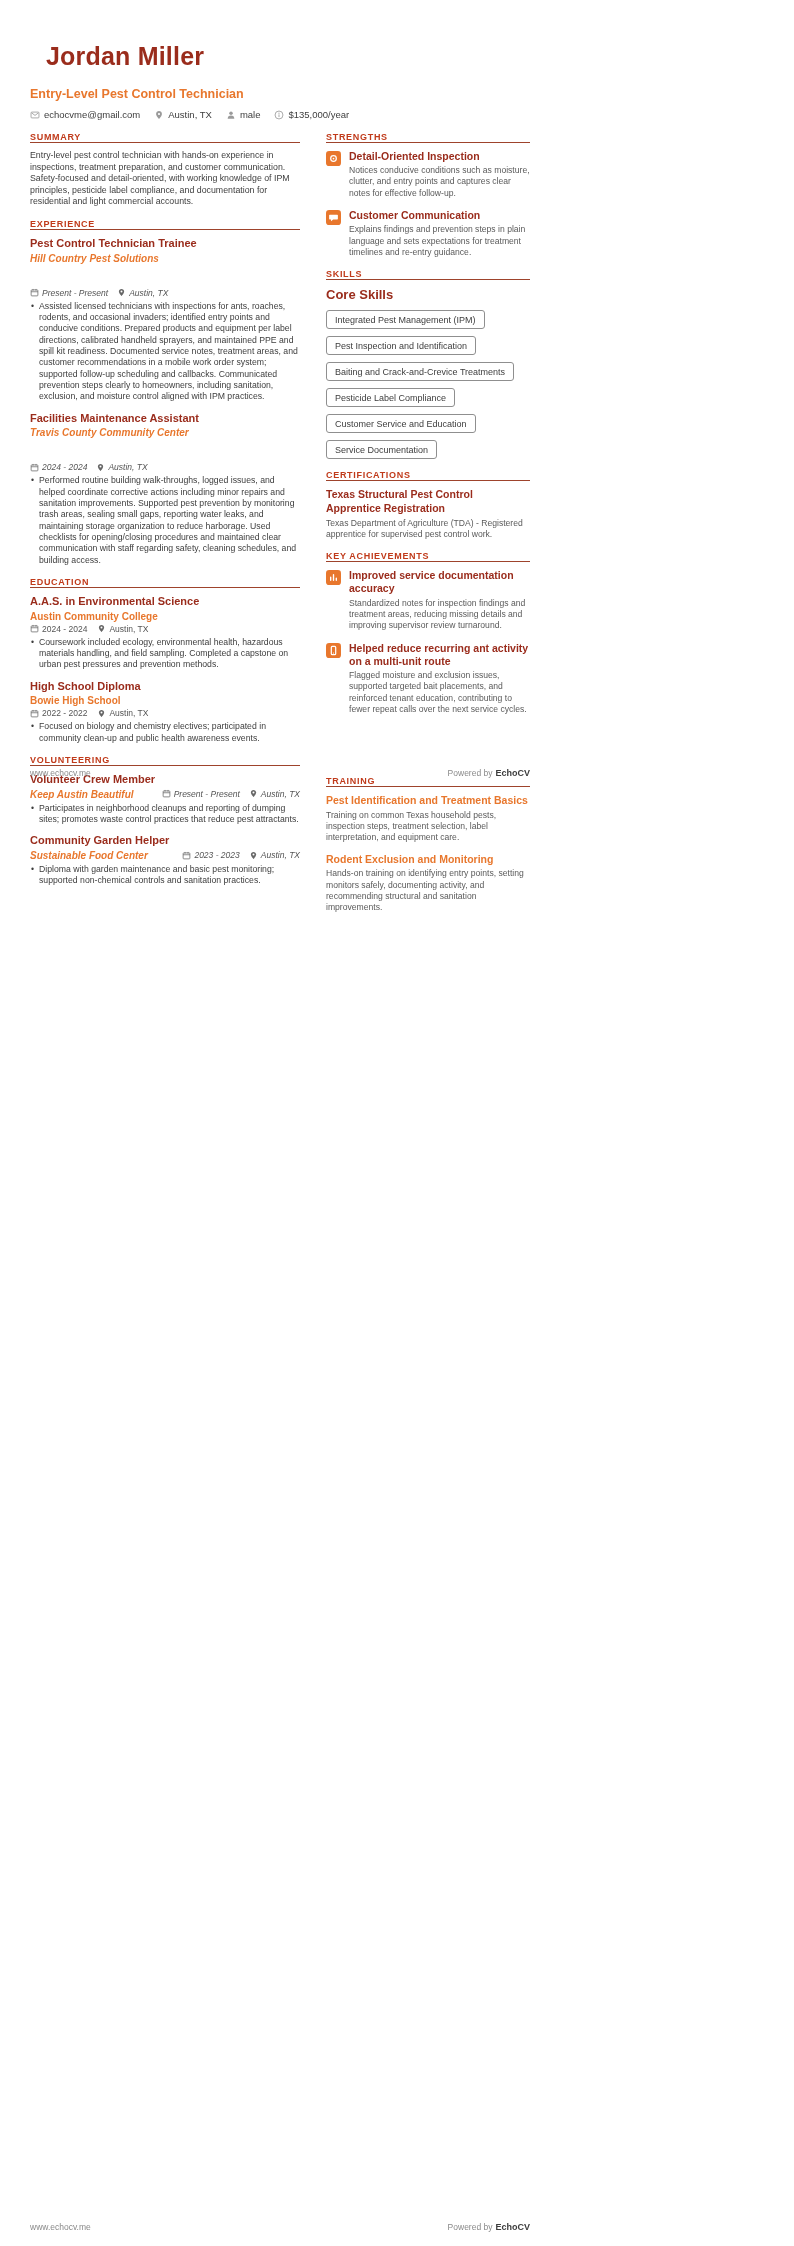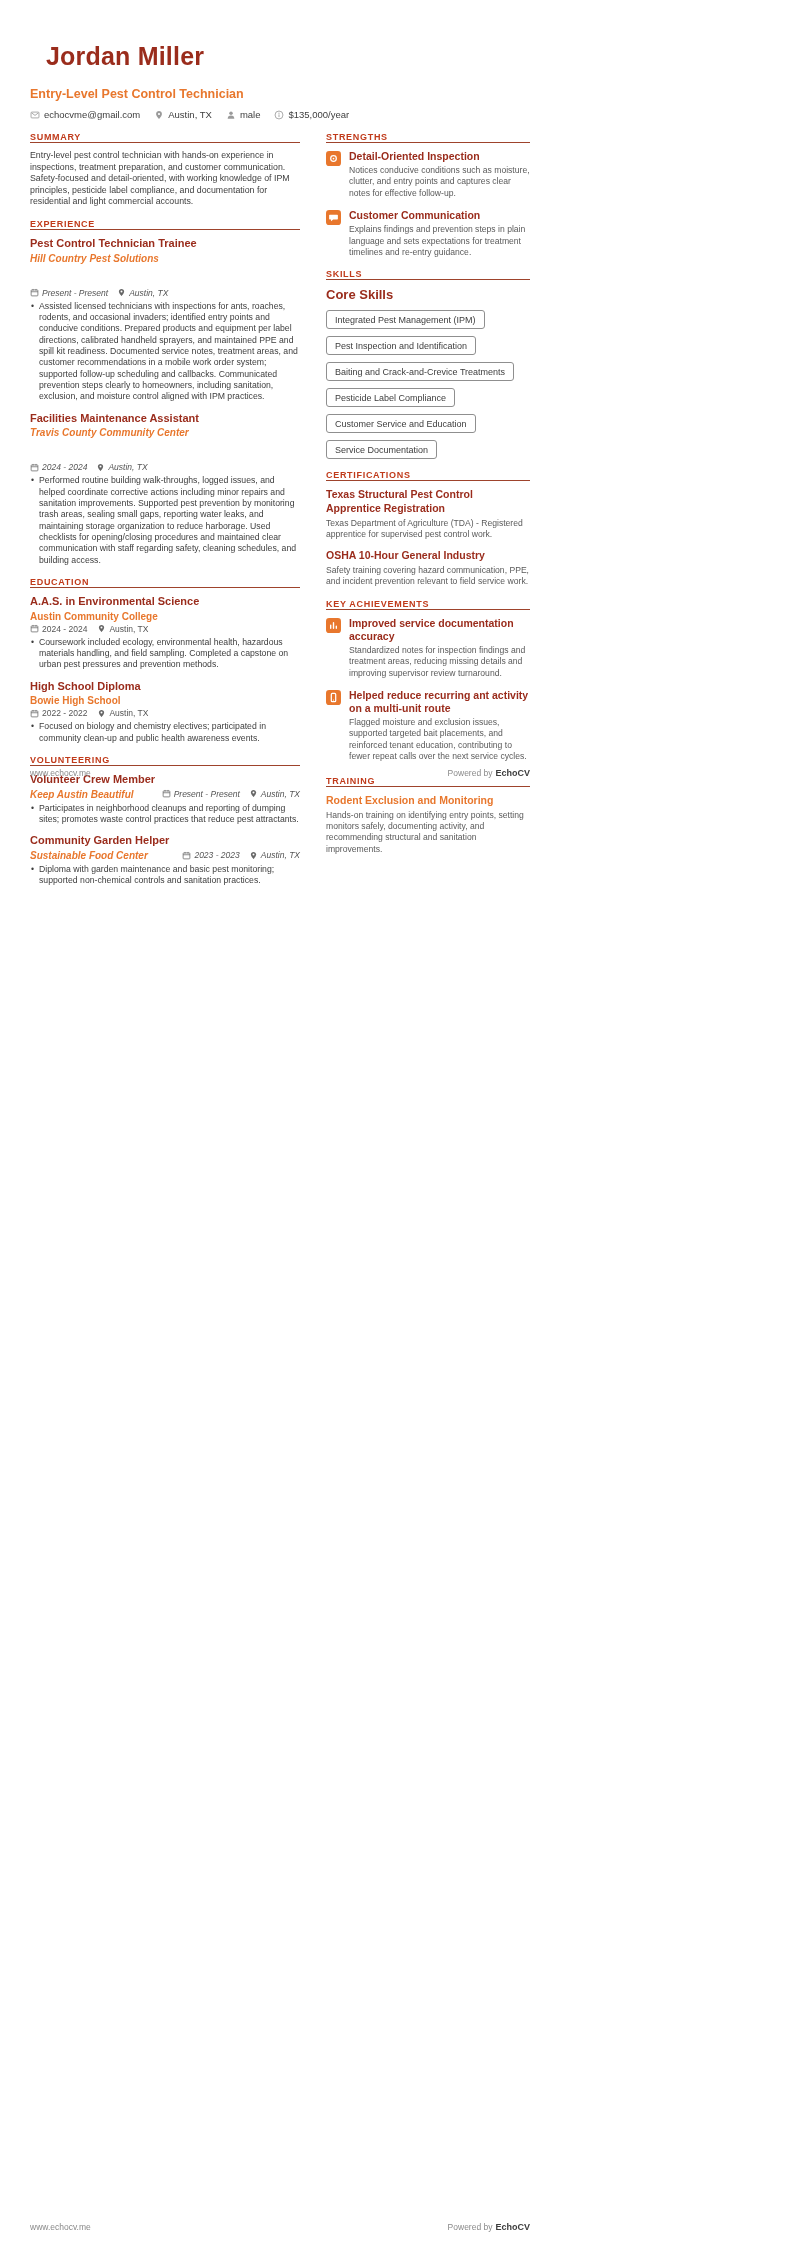--- a/index.html
+++ b/index.html
@@ -343,24 +343,20 @@
           <div class="tag">Customer Service and Education</div>
           <div class="tag">Service Documentation</div>
         </section>
 
         <section>
           <h2 class="sec-heading">CERTIFICATIONS</h2>
           <div class="cert">
             <div class="cert-title">Texas Structural Pest Control Apprentice Registration</div>
             <div class="cert-text">Texas Department of Agriculture (TDA) - Registered apprentice for supervised pest control work.</div>
           </div>
-          <div class="cert">
-            <div class="cert-title">OSHA 10-Hour General Industry</div>
-            <div class="cert-text">Safety training covering hazard communication, PPE, and incident prevention relevant to field service work.</div>
-          </div>
         </section>
 
         <section>
           <h2 class="sec-heading">KEY ACHIEVEMENTS</h2>
 
           <div class="feature">
             <svg class="fi-svg">
                 <use href="#i-chart"></use>
               </svg>
             <div>
@@ -386,20 +382,24 @@
   <div class="footer footer-1">
     <span class="site">www.echocv.me</span>
     <span class="powered">
       <span>Powered by</span>
       <span class="brand">EchoCV</span>
     </span>
   </div>
 
   <div class="training-block">
     <h2 class="sec-heading">TRAINING</h2>
+    <div class="cert">
+      <div class="training-title">Pest Identification and Treatment Basics</div>
+      <div class="cert-text">Training on common Texas household pests, inspection steps, treatment selection, label interpretation, and equipment care.</div>
+    </div>
     <div class="cert">
       <div class="training-title">Rodent Exclusion and Monitoring</div>
       <div class="cert-text">Hands-on training on identifying entry points, setting monitors safely, documenting activity, and recommending structural and sanitation improvements.</div>
     </div>
   </div>
 
   <div class="footer footer-2">
     <span class="site">www.echocv.me</span>
     <span class="powered">
       <span>Powered by</span>

